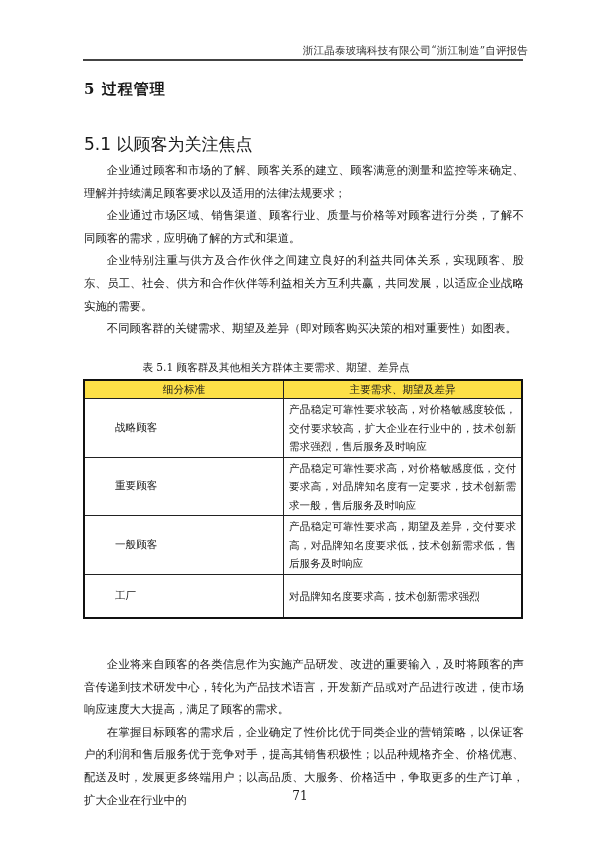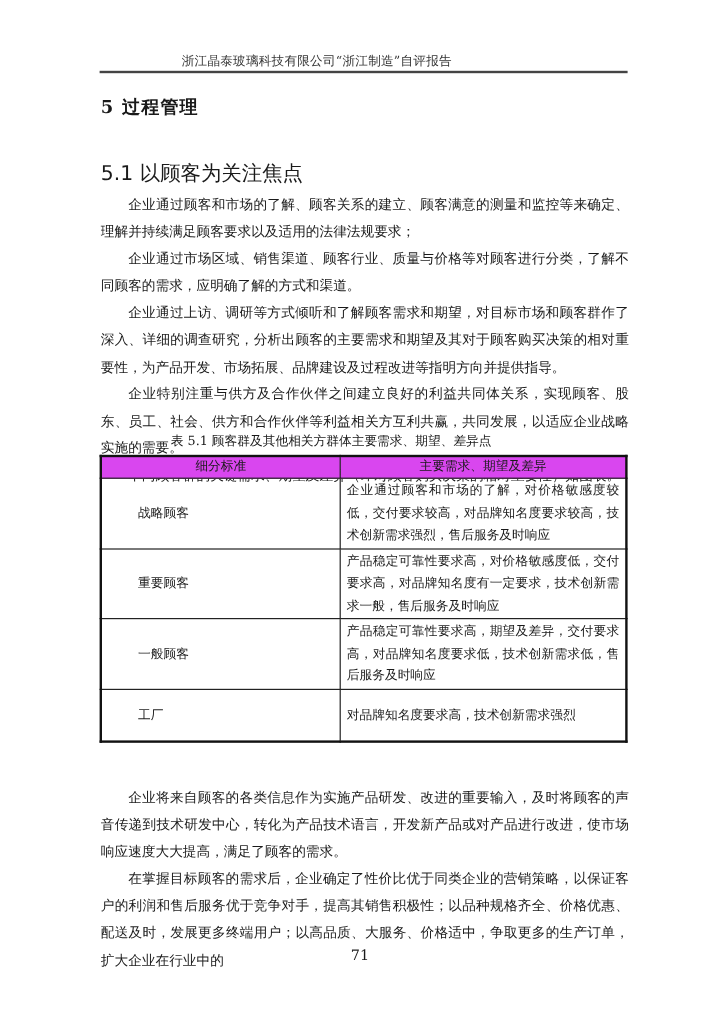--- a/index.html
+++ b/index.html
@@ -1,70 +1,69 @@
 <!DOCTYPE html>
 <html><head>
 <meta charset="utf-8">
 <style>
   html, body { margin: 0; padding: 0; background: #ffffff; }
   body { width: 600px; height: 848px; position: relative; overflow: hidden;
          font-family: "DejaVu Serif", "Liberation Serif", serif; color: #1a1a1a; }
-  .running-header { position: absolute; top: 44px; left: 0; width: 528px; text-align: center;
+  .running-header { position: absolute; top: 44px; left: 0; width: 528px; text-align: right;
          font-size: 10.5px; color: #333; letter-spacing: 0.2px; }
   .rule { position: absolute; top: 59px; left: 83px; width: 374px; height: 2px; background: #444; }
   .rule { width: 374px; }
   .chapter-title { position: absolute; top: 80px; left: 84px; font-size: 15px; font-weight: bold;
          font-family: "DejaVu Serif", serif; letter-spacing: 1px; }
   .section-title { position: absolute; top: 133px; left: 84px; font-size: 17px; font-weight: normal;
          font-family: "DejaVu Sans", "Liberation Sans", sans-serif; }
   .body-text { position: absolute; left: 84px; width: 440px; font-size: 11.4px; line-height: 22.6px;
          text-align: justify; }
   .body-text p { margin: 0; text-indent: 2em; }
   .caption { position: absolute; top: 361px; left: 0; width: 552px; text-align: center; font-size: 10.6px; }
   table.main-table { position: absolute; top: 379px; left: 83px; width: 440px; border-collapse: collapse;
          font-size: 10.6px; }
-  table.main-table th { background: #d946ef; font-weight: normal; height: 17px; padding: 0;
+  table.main-table th { background: #fde047; font-weight: normal; height: 17px; padding: 0;
          border: 1px solid #222; text-align: center; line-height: 17px; }
   table.main-table td { border: 1px solid #222; vertical-align: middle; padding: 0; }
   table.main-table td.seg { padding-left: 30px; width: 168px; }
   table.main-table td.desc { padding: 1px 5px 1px 5px; line-height: 18.5px; text-align: justify; }
   table.main-table { border: 2px solid #111; }
   .page-number { position: absolute; top: 789px; left: 0; width: 600px; text-align: center;
          font-size: 12px; }
 </style>
 </head>
 <body>
 
 <div class="running-header">浙江晶泰玻璃科技有限公司“浙江制造”自评报告</div>
 <div class="rule" style="width:440px;"></div>
 
 <div class="chapter-title">5 过程管理</div>
 <div class="section-title">5.1 以顾客为关注焦点</div>
 
 <div class="body-text" style="top:159px;">
   <p>企业通过顾客和市场的了解、顾客关系的建立、顾客满意的测量和监控等来确定、理解并持续满足顾客要求以及适用的法律法规要求；</p>
   <p>企业通过市场区域、销售渠道、顾客行业、质量与价格等对顾客进行分类，了解不同顾客的需求，应明确了解的方式和渠道。</p>
-  <p>企业通过上访、调研等方式倾听和了解顾客需求和期望，对目标市场和顾客群作了深入、详细的调查研究，分析出顾客的主要需求和期望及其对于顾客购买决策的相对重要性，为产品开发、市场拓展、品牌建设及过程改进等指明方向并提供指导。</p>
   <p>企业特别注重与供方及合作伙伴之间建立良好的利益共同体关系，实现顾客、股东、员工、社会、供方和合作伙伴等利益相关方互利共赢，共同发展，以适应企业战略实施的需要。</p>
   <p>不同顾客群的关键需求、期望及差异（即对顾客购买决策的相对重要性）如图表。</p>
 </div>
 
 <div class="caption">表 5.1 顾客群及其他相关方群体主要需求、期望、差异点</div>
 
 <table class="main-table">
   <thead>
     <tr>
       <th style="width:198px;">细分标准</th>
       <th>主要需求、期望及差异</th>
     </tr>
   </thead>
   <tbody>
     <tr style="height:58px;">
       <td class="seg">战略顾客</td>
-      <td class="desc">企业通过顾客和市场的了解，对价格敏感度较低，交付要求较高，对品牌知名度要求较高，技术创新需求强烈，售后服务及时响应</td>
+      <td class="desc">产品稳定可靠性要求较高，对价格敏感度较低，交付要求较高，扩大企业在行业中的，技术创新需求强烈，售后服务及时响应</td>
     </tr>
     <tr style="height:58px;">
       <td class="seg">重要顾客</td>
       <td class="desc">产品稳定可靠性要求高，对价格敏感度低，交付要求高，对品牌知名度有一定要求，技术创新需求一般，售后服务及时响应</td>
     </tr>
     <tr style="height:58px;">
       <td class="seg">一般顾客</td>
       <td class="desc">产品稳定可靠性要求高，期望及差异，交付要求高，对品牌知名度要求低，技术创新需求低，售后服务及时响应</td>
     </tr>
     <tr style="height:44px;">

